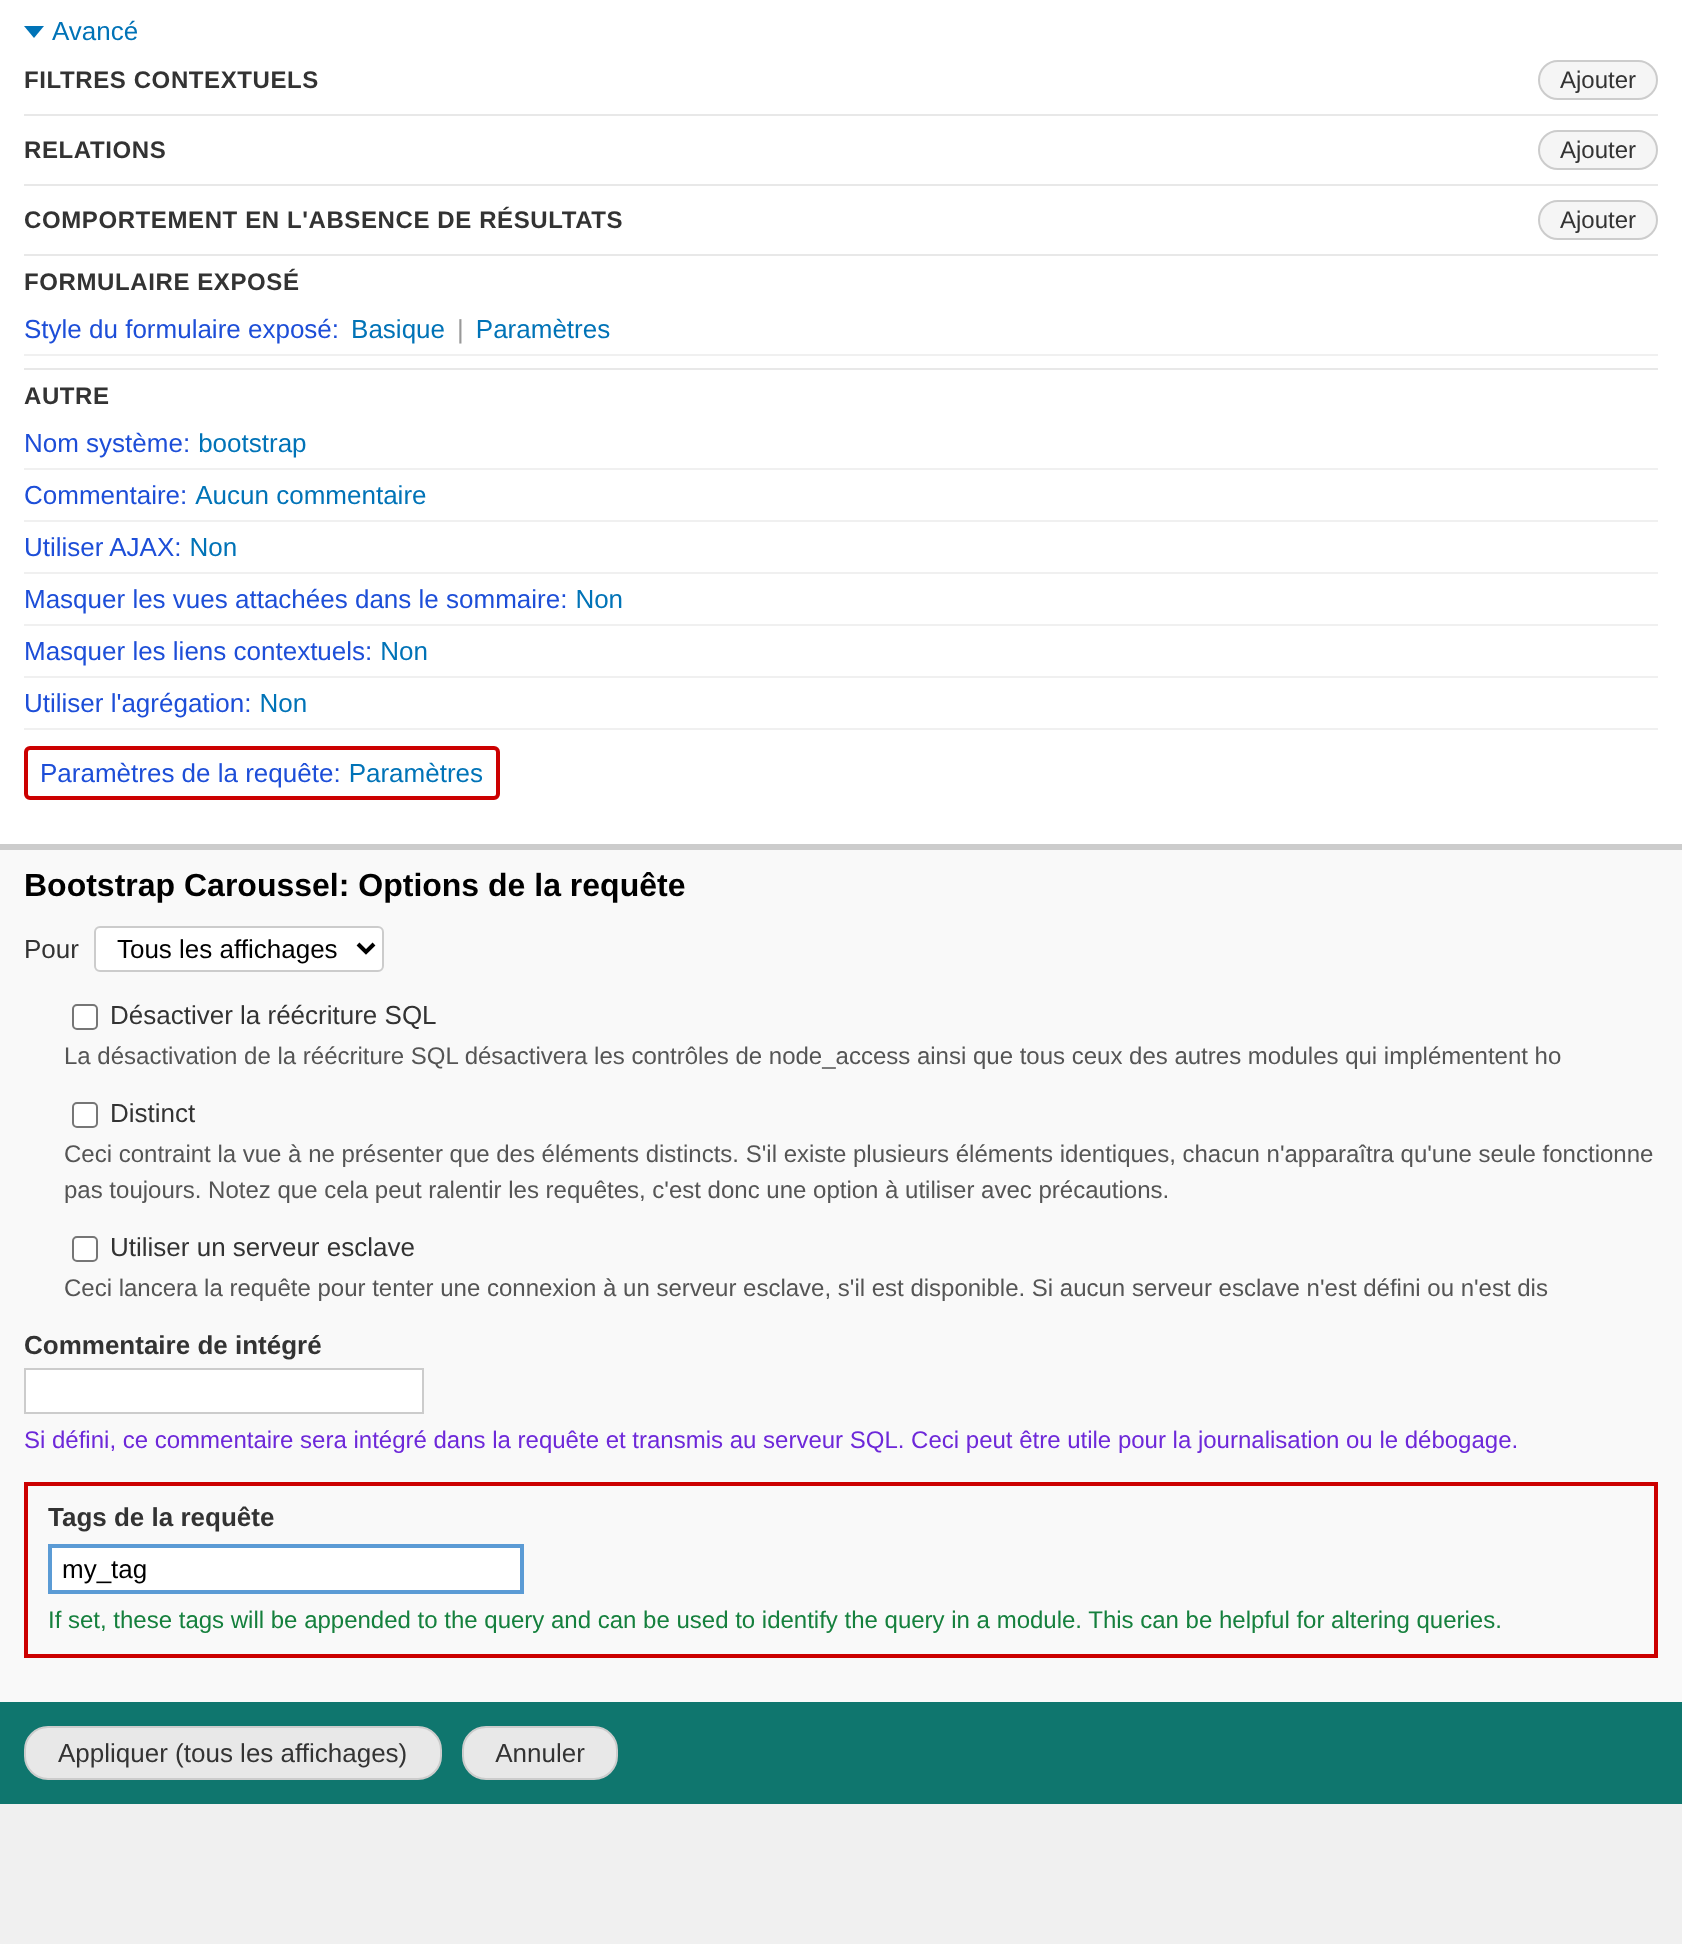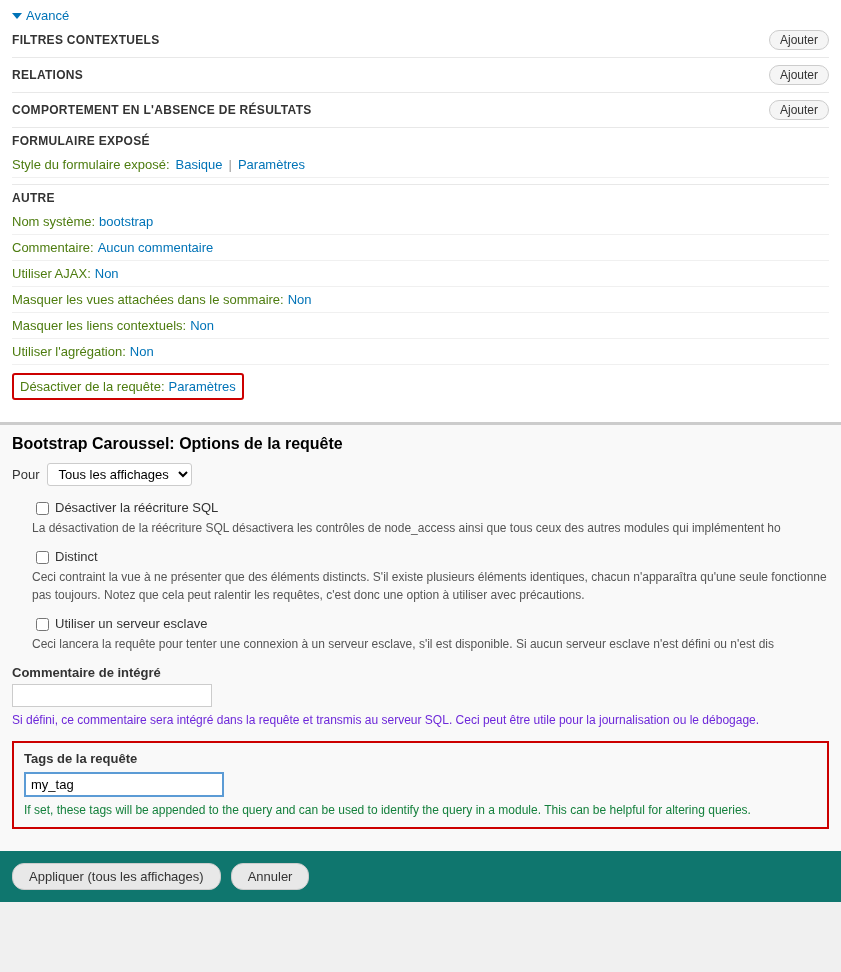--- a/index.html
+++ b/index.html
@@ -59,21 +59,21 @@
       align-items: center;
       gap: 4px;
       flex-wrap: wrap;
     }
 
     .sub-row.exposed-form {
       gap: 6px;
     }
 
     .sub-label {
-      color: #4d7c0f;
+      color: #1d4ed8;
     }
 
     .link-blue {
       color: #0073b7;
       cursor: pointer;
       text-decoration: none;
     }
 
     .separator {
       color: #999;
@@ -181,21 +181,21 @@
     .tags-label {
       font-weight: bold;
       margin-bottom: 6px;
       display: block;
     }
 
     .tags-input {
       border: 2px solid #5b9bd5;
       padding: 3px 5px;
       font-size: 13px;
-      width: 200px;
+      width: 238px;
       display: block;
       margin-bottom: 4px;
       outline: none;
     }
 
     .tags-desc {
       color: #15803d;
       font-size: 12px;
       line-height: 1.5;
     }
@@ -300,21 +300,21 @@
       <a class="link-blue">Non</a>
     </div>
 
     <div class="sub-row">
       <span class="sub-label">Utiliser l'agrégation:</span>
       <a class="link-blue">Non</a>
     </div>
 
     <div style="margin: 4px 0;">
       <div class="highlighted-row">
-        <span class="sub-label">Désactiver de la requête:</span>
+        <span class="sub-label">Paramètres de la requête:</span>
         <a class="link-blue">Paramètres</a>
       </div>
     </div>
 
   </div>
 </div>
 
 <div class="carousel-section">
 
   <div class="carousel-title">Bootstrap Caroussel: Options de la requête</div>

